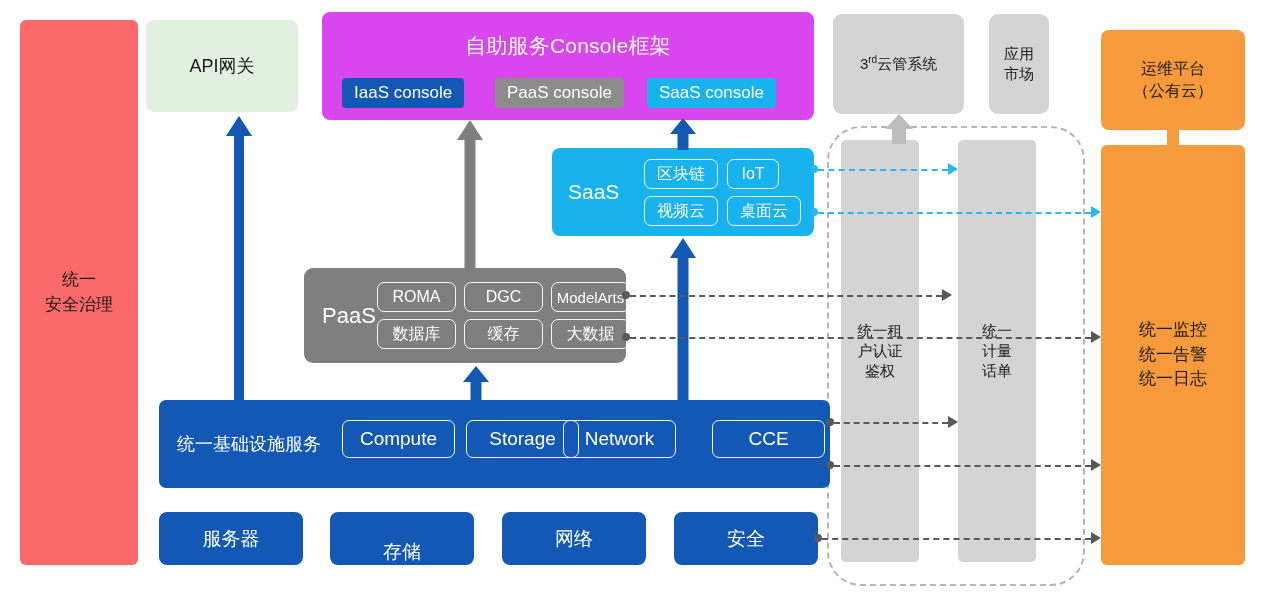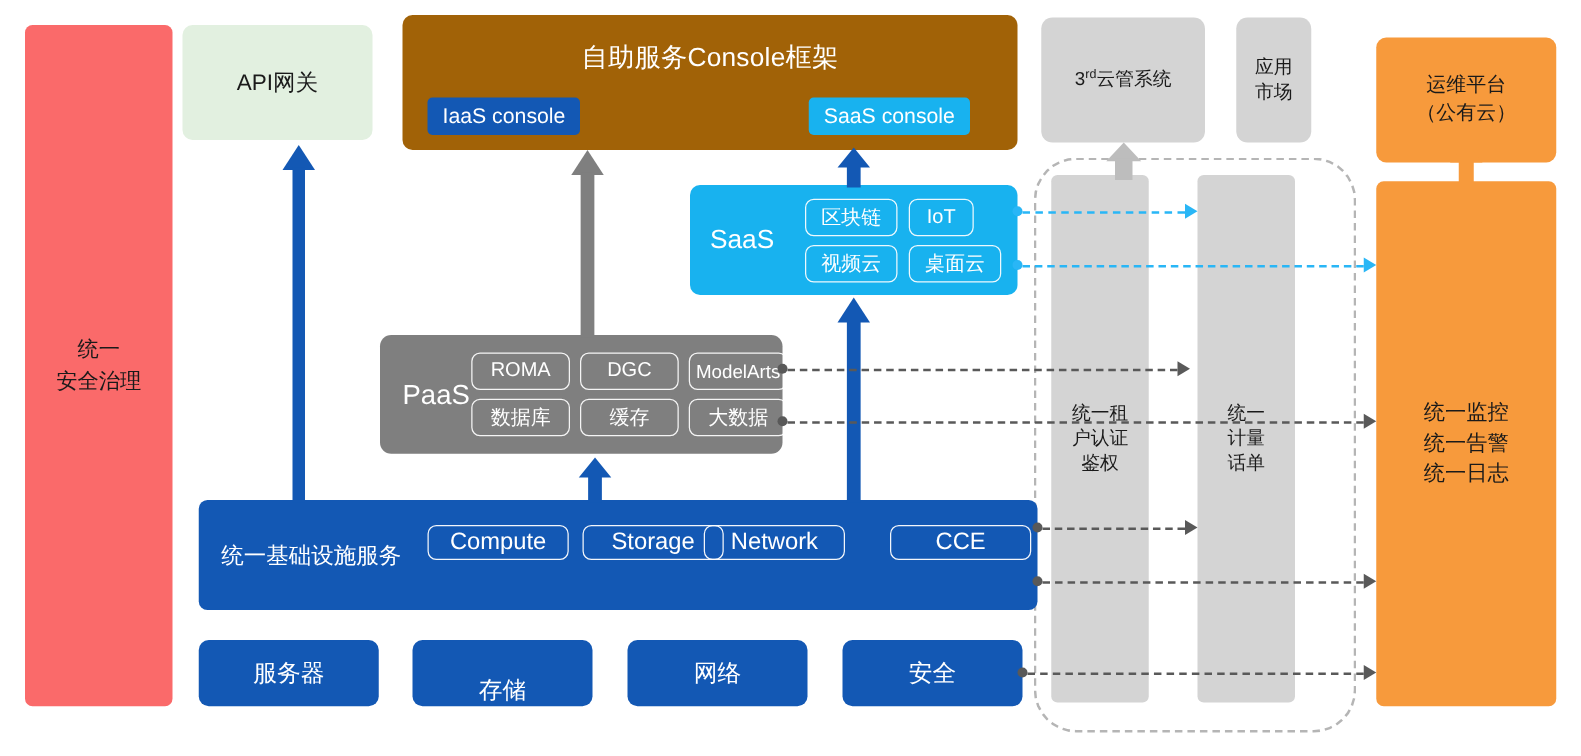--- a/index.html
+++ b/index.html
@@ -25,21 +25,21 @@
   }
   .panel-orange-top {
     background: #f79a3c; border-radius: 8px;
     color: #1a1a1a; font-size: 16px; line-height: 1.4; margin-top: 16px;
   }
   .panel-apigw {
     background: #e2f0e0; border-radius: 8px;
     color: #1a1a1a; font-size: 18px;
   }
   .panel-green {
-    background: #a16207; border-radius: 8px;
+    background: #d946ef; border-radius: 8px;
   }
   .green-title {
     position: absolute; left: 0; right: 0; top: 20px;
     text-align: center; color: #ffffff; font-size: 21px; letter-spacing: .2px;
   }
   .console-chip {
     position: absolute; top: 66px; height: 30px; border-radius: 4px;
     display: flex; align-items: center; justify-content: center;
     color: #ffffff; font-size: 17px; padding: 0 12px; white-space: nowrap;
   }
@@ -72,21 +72,21 @@
     color: #ffffff; font-size: 22px;
   }
 
   
   .infra-box { background: #1358b4; border-radius: 7px; }
   .infra-label {
     position: absolute; left: 18px; top: 50%; transform: translateY(-50%);
     color: #ffffff; font-size: 18px; white-space: nowrap;
   }
   .infra-chip {
-    position: absolute; top: 20px; height: 28px;
+    position: absolute; top: 20px; height: 38px;
     display: flex; align-items: center; justify-content: center;
     border: 1.6px solid rgba(255,255,255,.95); border-radius: 7px;
     color: #ffffff; font-size: 19px; white-space: nowrap;
   }
   .res-box {
     background: #1358b4; border-radius: 8px;
     color: #ffffff; font-size: 19px;
   }
 
   
@@ -128,20 +128,23 @@
 
   <div class="abs panel-apigw ctr" style="left:146px; top:20px; width:152px; height:92px;">
     <span>API网关</span>
   </div>
 
   <div class="abs panel-green" style="left:322px; top:12px; width:492px; height:108px;">
     <div class="green-title">自助服务Console框架</div>
     <div class="console-chip chip-iaas">
       <span>IaaS console</span>
     </div>
+    <div class="console-chip chip-paas">
+      <span>PaaS console</span>
+    </div>
     <div class="console-chip chip-saas">
       <span>SaaS console</span>
     </div>
   </div>
 
   <div class="abs panel-grey ctr" style="left:833px; top:14px; width:131px; height:100px;">
     <span><span>3</span><span class="sup">rd</span><span>云管系统</span></span>
   </div>
 
   <div class="abs panel-grey ctr" style="left:989px; top:14px; width:60px; height:100px; flex-direction:column;">

